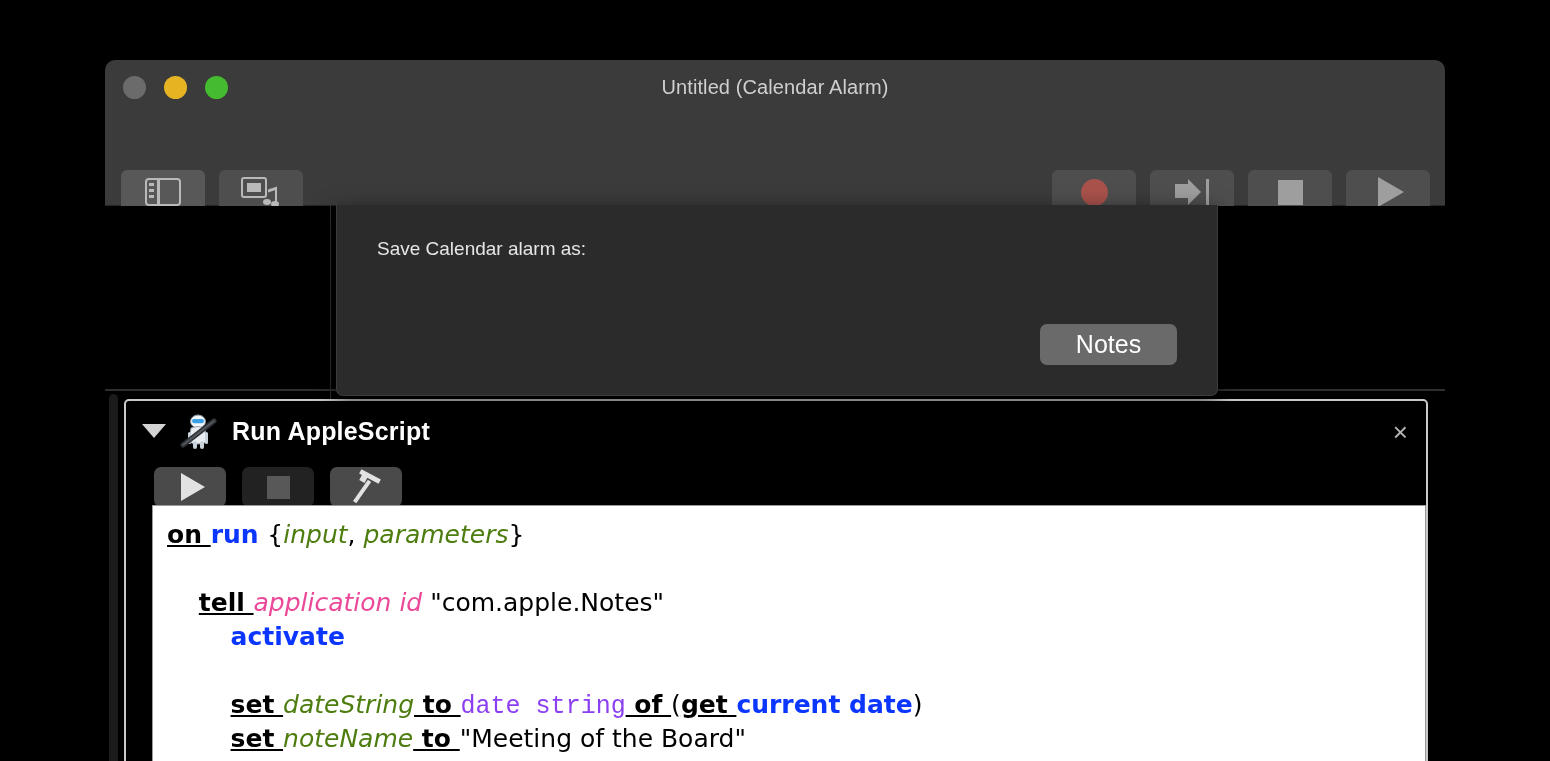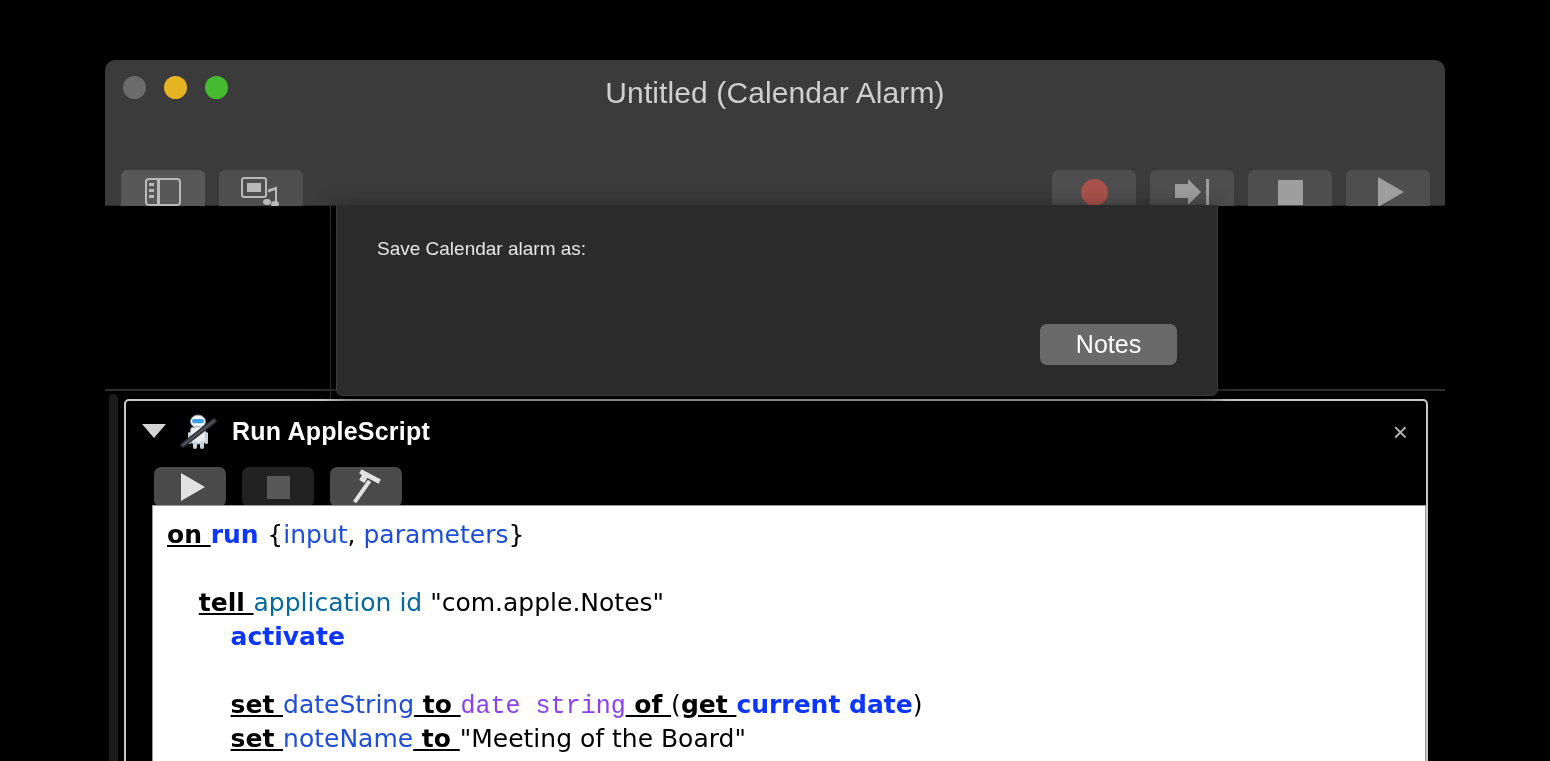--- a/index.html
+++ b/index.html
@@ -24,21 +24,21 @@
     position: relative;
     height: 57px;
     background: #3b3b3b;
     border-bottom: 0px solid #2b2b2b;
   }
   .title {
     position: absolute;
     left: 0; right: 0; top: 16px;
     text-align: center;
     color: #cfcfcf;
-    font-size: 30px;
+    font-size: 20px;
     letter-spacing: .1px;
   }
   .lights { position: absolute; left: 18px; top: 16px; display: flex; gap: 18px; }
   .light { width: 23px; height: 23px; border-radius: 50%; }
   .light.close { background: #6b6b6b; }
   .light.min   { background: #e6b422; }
   .light.max   { background: #45bc30; }
 
   
   .toolbar {
@@ -160,23 +160,23 @@
     font-family: "DejaVu Sans", sans-serif;
     font-size: 25px;
     line-height: 34px;
     color: #000;
     padding: 12px 0 0 14px;
     white-space: pre;
   }
   .code .ln { height: 34px; }
   .kw   { font-weight: bold; color: #000; text-decoration: underline; }
   .bkw  { font-weight: bold; color: #0a36ff; }
-  .var  { color: #1d4ed8; }
+  .var  { color: #4d7c0f; font-style: italic; }
   .cmd  { color: #8b3ff0; font-family: Liberation Mono, monospace; }
-  .cmdi { color: #0369a1; }
+  .cmdi { color: #ec4899; font-style: italic; }
   .str  { color: #000; }
 
   
   .sheet {
     position: absolute;
     left: 336px; top: 205px;
     width: 882px; height: 191px;
     background: #2b2b2b;
     border: 1px solid #3c3c3c;
     border-top: none;

